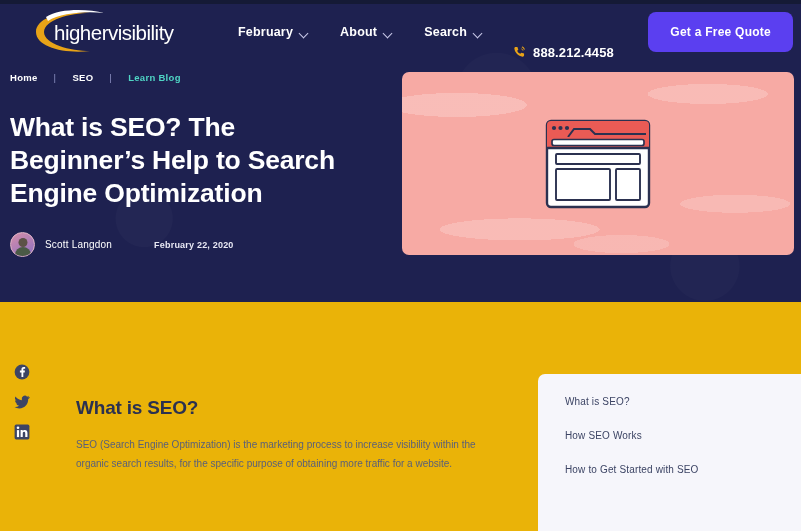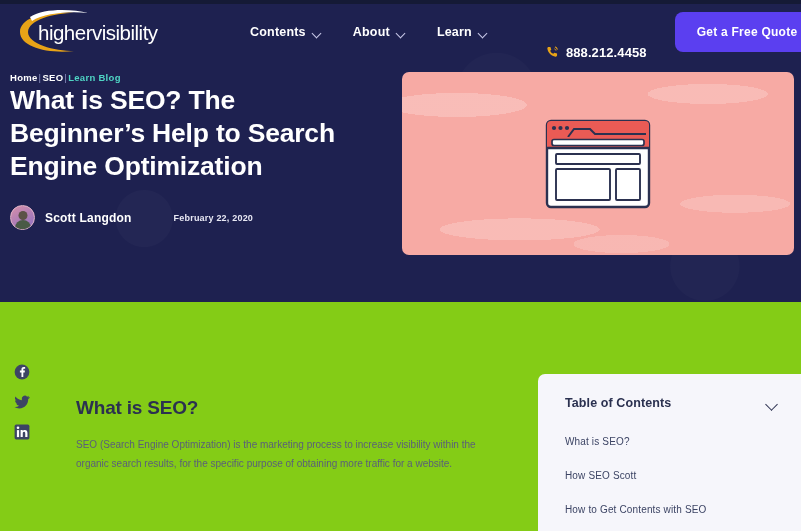--- a/index.html
+++ b/index.html
@@ -37,22 +37,21 @@
     pointer-events:none;
   }
 
   
   .navbar {
     position: relative;
     z-index: 3;
     height: 56px;
     display: flex;
     align-items: center;
-    padding: 0 8px 0 10px;
-    gap: 28px;
+    padding: 0 8px 0 26px;
   }
 
   .logo {
     display: flex;
     align-items: center;
     width: 168px;
     height: 46px;
     position: relative;
     flex: 0 0 auto;
   }
@@ -127,22 +126,22 @@
   }
   .hero-left { width: 392px; flex: 0 0 auto; }
 
   .breadcrumb {
     font-size: 9.5px;
     font-weight: bold;
     color: #ffffff;
     letter-spacing: .3px;
     display: flex;
     align-items: flex-end;
-    gap: 1px;
-    margin-bottom: 1px;
+    gap: 16px;
+    margin-bottom: 28px;
   }
   .breadcrumb .sep { color: #8b8fc0; font-weight: normal; }
   .breadcrumb .crumb { cursor: pointer; }
   .breadcrumb .crumb.accent { color: #4fd4c4; }
 
   .hero-title {
     font-size: 26.5px;
     line-height: 33px;
     font-weight: bold;
     color: #ffffff;
@@ -170,21 +169,21 @@
     transform:translateX(-50%); border-radius:50%;
     background:#5c5247;
   }
   .avatar::after{
     content:"";
     position:absolute; left:50%; bottom:-2px; width:16px;height:11px;
     transform:translateX(-50%); border-radius:8px 8px 0 0;
     background:#4a5a46;
   }
   .author-name {
-    font-size: 12px; font-weight: bold; color:#ffffff; letter-spacing:.2px;
+    font-size: 10px; font-weight: normal; color:#ffffff; letter-spacing:.2px;
     cursor: pointer;
   }
   .post-date {
     font-size: 9px; font-weight: bold; color:#e8e8f4; letter-spacing:.2px;
     margin-left: 32px;
   }
 
   
   .hero-img-card {
     margin-left: 0;
@@ -207,21 +206,21 @@
       radial-gradient(ellipse 60px 10px at 78% 12%, rgba(255,255,255,.2) 0 100%, transparent 100%),
       radial-gradient(ellipse 80px 11px at 30% 86%, rgba(255,255,255,.2) 0 100%, transparent 100%),
       radial-gradient(ellipse 55px 9px at 85% 72%, rgba(255,255,255,.18) 0 100%, transparent 100%),
       radial-gradient(ellipse 48px 9px at 56% 94%, rgba(255,255,255,.16) 0 100%, transparent 100%);
   }
   .browser-svg { position: relative; z-index:2; display:block; }
 
   
   .main {
     display: flex;
-    background: #84cc16;
+    background: #eab308;
     height: 229px;
     position: relative;
   }
 
   .social-rail {
     width: 44px;
     flex: 0 0 auto;
     padding-top: 62px;
     display: flex;
     flex-direction: column;
@@ -306,29 +305,29 @@
     <div class="logo">
       <svg width="168" height="46" viewBox="0 0 168 46">
         <path d="M10 23 C10 8, 38 1, 64 4 C44 4, 18 11, 18 23 C18 35, 44 42, 64 42 C38 45, 10 38, 10 23 Z" fill="#e8a317"></path>
         <path d="M20 8 C34 -1, 62 0, 78 4 C60 2, 34 4, 22 12 Z" fill="#ffffff"></path>
         <text x="28" y="31" font-family="Liberation Sans, sans-serif" font-size="20.5" fill="#ffffff" letter-spacing="-0.5">highervisibility</text>
       </svg>
     </div>
 
     <div class="nav-links">
       <div class="nav-item">
-        <span>Contents</span>
+        <span>February</span>
         <span class="chev"></span>
       </div>
       <div class="nav-item">
         <span>About</span>
         <span class="chev"></span>
       </div>
       <div class="nav-item">
-        <span>Learn</span>
+        <span>Search</span>
         <span class="chev"></span>
       </div>
     </div>
 
     <div class="phone-block">
       <svg class="phone-ico" viewBox="0 0 16 16">
         <path d="M4.2 2.2 L6.2 2.2 L7.2 5.4 L5.9 6.5 C6.6 8.2 7.8 9.4 9.5 10.1 L10.6 8.8 L13.8 9.8 L13.8 11.8 C13.8 12.8 13 13.4 12 13.3 C7.4 12.8 3.2 8.6 2.7 4 C2.6 3 3.2 2.2 4.2 2.2 Z" fill="#e8a317"></path>
         <path d="M11.8 2.4 C12.9 2.9 13.6 3.7 14 4.8" stroke="#e8a317" stroke-width="1.2" fill="none" stroke-linecap="round"></path>
         <path d="M11.2 4.6 C11.8 4.9 12.2 5.3 12.4 5.9" stroke="#e8a317" stroke-width="1.1" fill="none" stroke-linecap="round"></path>
       </svg>
@@ -397,23 +396,19 @@
     </svg>
   </aside>
 
   <article class="article">
     <h2>What is SEO?</h2>
     <p>SEO (Search Engine Optimization) is the marketing process to increase visibility within the organic search results, for the specific purpose of obtaining more traffic for a website.</p>
   </article>
 
   <div class="toc-wrap">
     <div class="toc">
-      <div class="toc-header">
-        <span class="toc-title">Table of Contents</span>
-        <span class="toc-chev"></span>
-      </div>
       <div class="toc-item">What is SEO?</div>
-      <div class="toc-item">How SEO Scott</div>
-      <div class="toc-item">How to Get Contents with SEO</div>
+      <div class="toc-item">How SEO Works</div>
+      <div class="toc-item">How to Get Started with SEO</div>
 
     </div>
   </div>
 </section>
 
 </body></html>

